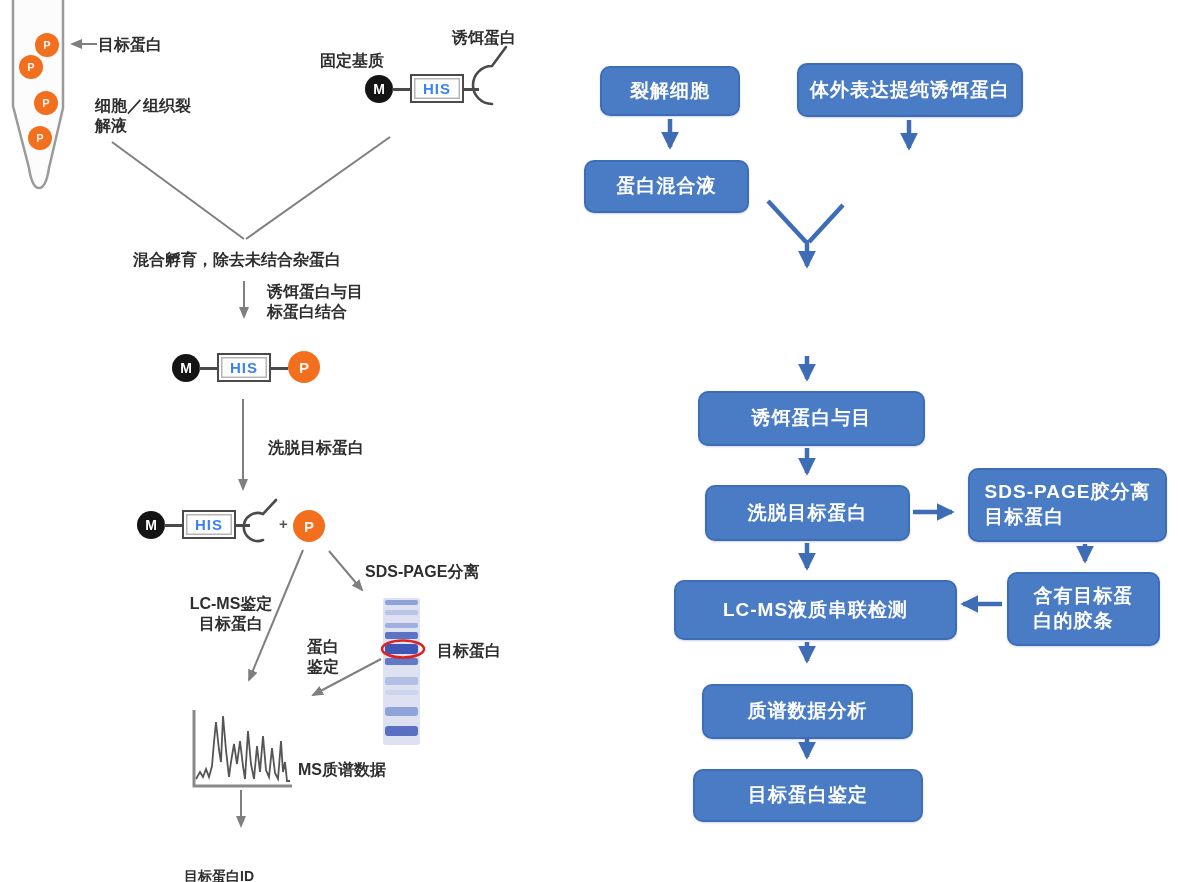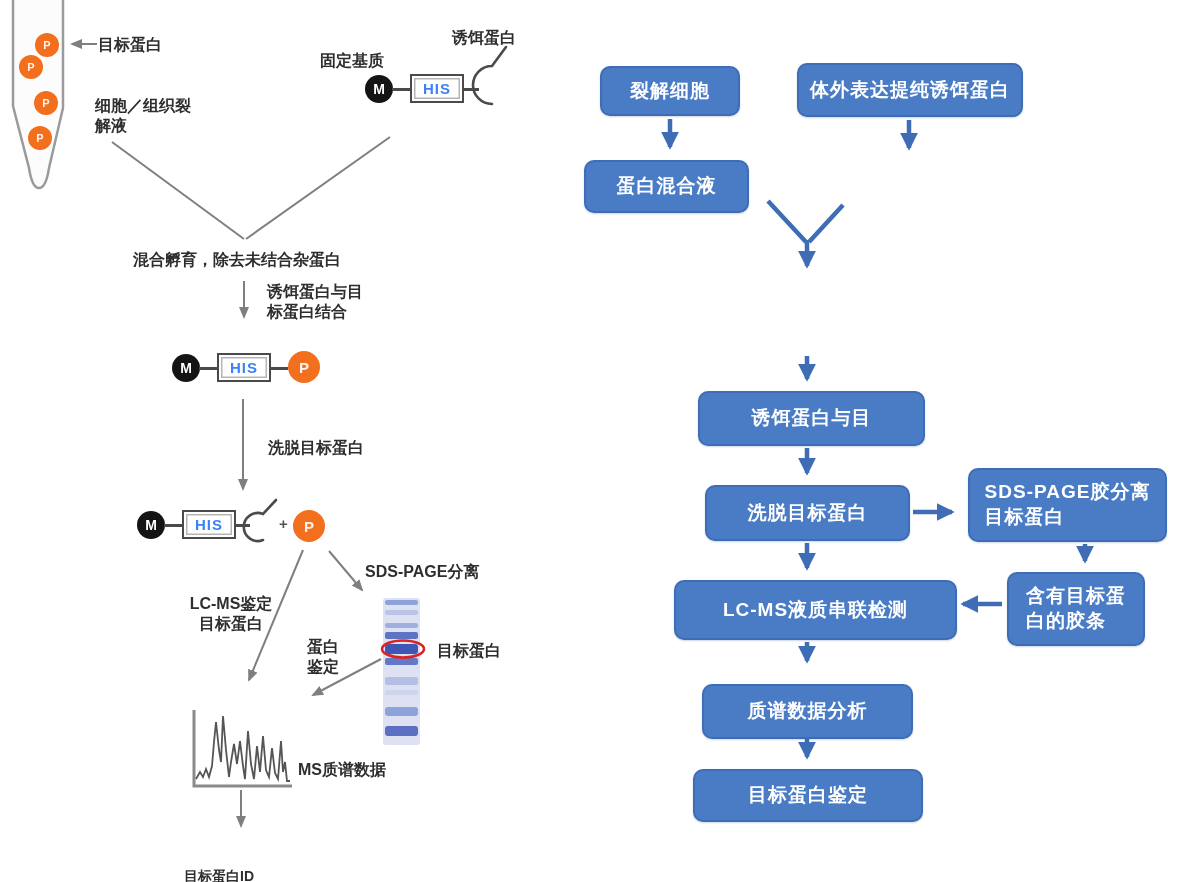--- a/index.html
+++ b/index.html
@@ -144,18 +144,18 @@
   <div class="lbl" style="left:184px;top:844px;font-size:14px;margin-top:24px;">目标蛋白ID</div>
 
   <div class="fbox" style="left:600px;top:66px;width:140px;height:50px;">裂解细胞</div>
   <div class="fbox" style="left:797px;top:63px;width:226px;height:54px;">体外表达提纯诱饵蛋白</div>
   <div class="fbox" style="left:584px;top:160px;width:165px;height:53px;">蛋白混合液</div>
   <div class="fbox" style="left:698px;top:391px;width:227px;height:55px;">诱饵蛋白与目</div>
   <div class="fbox" style="left:705px;top:485px;width:205px;height:56px;">洗脱目标蛋白</div>
   <div class="fbox" style="left:968px;top:468px;width:199px;height:74px;">SDS-PAGE胶分离
 目标蛋白</div>
   <div class="fbox" style="left:667px;top:580px;width:283px;height:60px;margin-left:7px;">LC-MS液质串联检测</div>
-  <div class="fbox" style="left:1007px;top:572px;width:138px;height:74px;">含有目标蛋
+  <div class="fbox" style="left:1007px;top:572px;width:153px;height:74px;">含有目标蛋
 白的胶条</div>
   <div class="fbox" style="left:702px;top:673px;width:211px;height:55px;margin-top:11px;">质谱数据分析</div>
   <div class="fbox" style="left:693px;top:769px;width:230px;height:53px;">目标蛋白鉴定</div>
 
 </div>
 
 </body></html>

